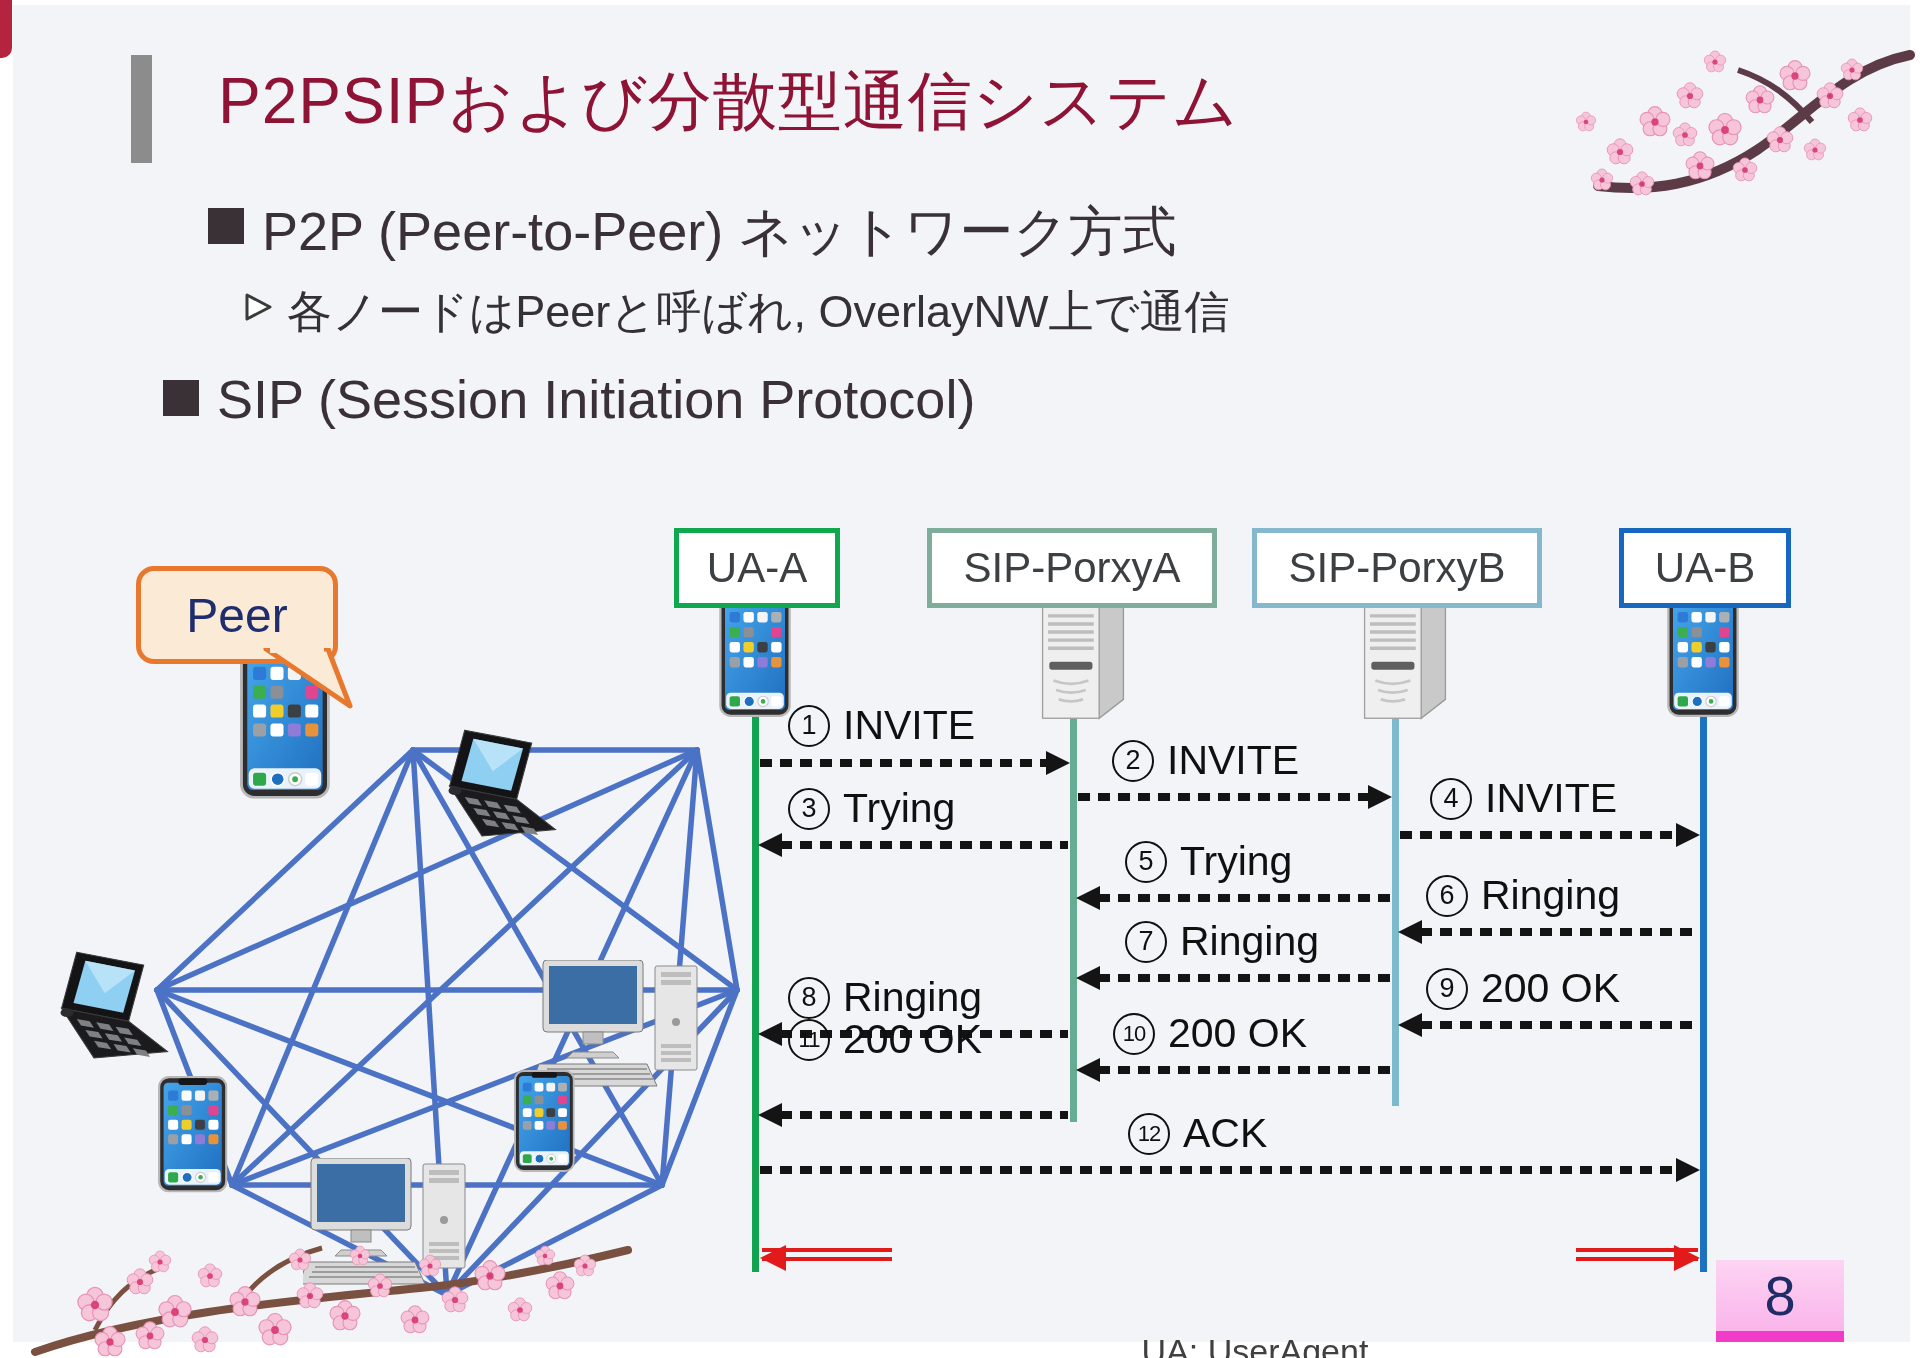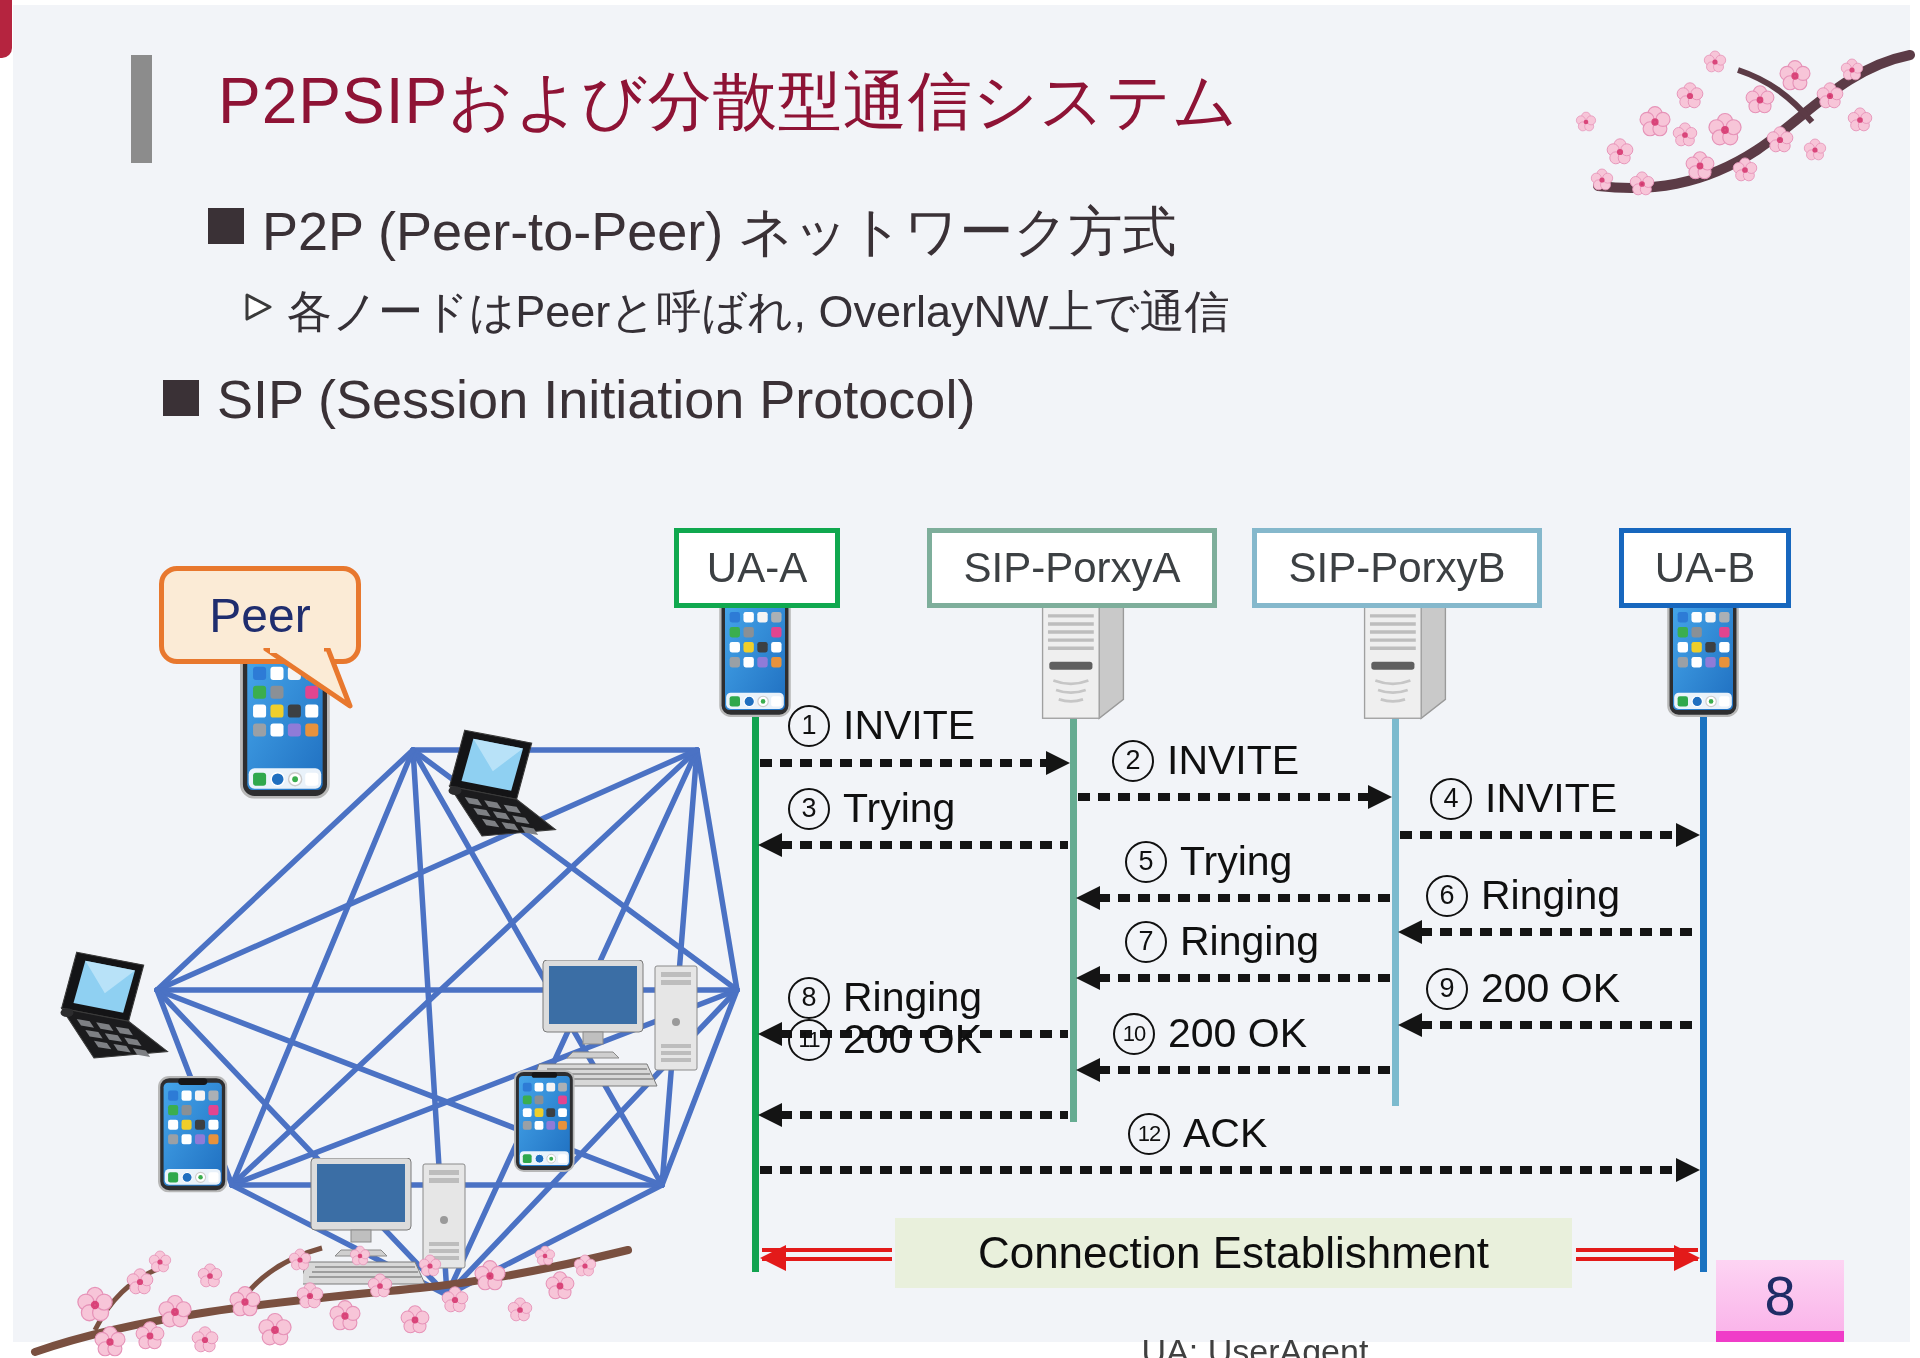--- a/index.html
+++ b/index.html
@@ -13,21 +13,21 @@
   .page-title{position:absolute;left:218px;top:58px;font-size:64px;font-weight:500;color:#8E1335;
               letter-spacing:1px;white-space:nowrap;}
   
   .bullet-line{position:absolute;display:flex;align-items:flex-start;gap:18px;color:#3A3136;}
   .bullet-line .sq{width:36px;height:36px;background:#3A3136;margin-top:12px;flex:0 0 auto;}
   .b-main{font-size:54px;white-space:nowrap;}
   .sub-line{position:absolute;display:flex;align-items:flex-start;gap:14px;color:#353036;}
   .b-sub{font-size:45px;white-space:nowrap;}
   .sub-arrow{margin-top:10px;flex:0 0 auto;}
   
-  .peer-bubble{position:absolute;left:159px;top:566px;width:192px;height:88px;background:#FBEBD6;
+  .peer-bubble{position:absolute;left:136px;top:566px;width:192px;height:88px;background:#FBEBD6;
                border:5px solid #E8782E;border-radius:18px;display:flex;align-items:center;
                justify-content:center;font-size:48px;color:#1F2D6E;z-index:6;}
   .peer-tail{position:absolute;left:262px;top:648px;z-index:7;}
   
   .actor-box{position:absolute;box-sizing:border-box;height:80px;background:#ffffff;border:5px solid;
              display:flex;align-items:center;justify-content:center;font-size:42px;color:#3C4043;z-index:5;}
   .lifeline{position:absolute;width:7px;z-index:1;}
   .actor-icon{position:absolute;z-index:3;}
   .msg-label{position:absolute;display:flex;align-items:center;gap:13px;font-size:41px;color:#101010;
              white-space:nowrap;z-index:4;}
@@ -409,22 +409,19 @@
         <div class="head r"></div>
       </div>
     </div>
 
   <div class="redline" style="left:762px;top:1248px;width:130px;">
     <div class="rhead l" style="left:-2px;"></div>
   </div>
   <div class="redline" style="left:1576px;top:1248px;width:122px;">
     <div class="rhead r" style="right:-2px;"></div>
   </div>
-  <div class="conn-box">
-    <span>Connection Establishment</span>
-  </div>
 
   <div class="footnote">UA: UserAgent</div>
 
   <div class="page-badge">
     <span>8</span>
   </div>
 </div>
 
 </body></html>

